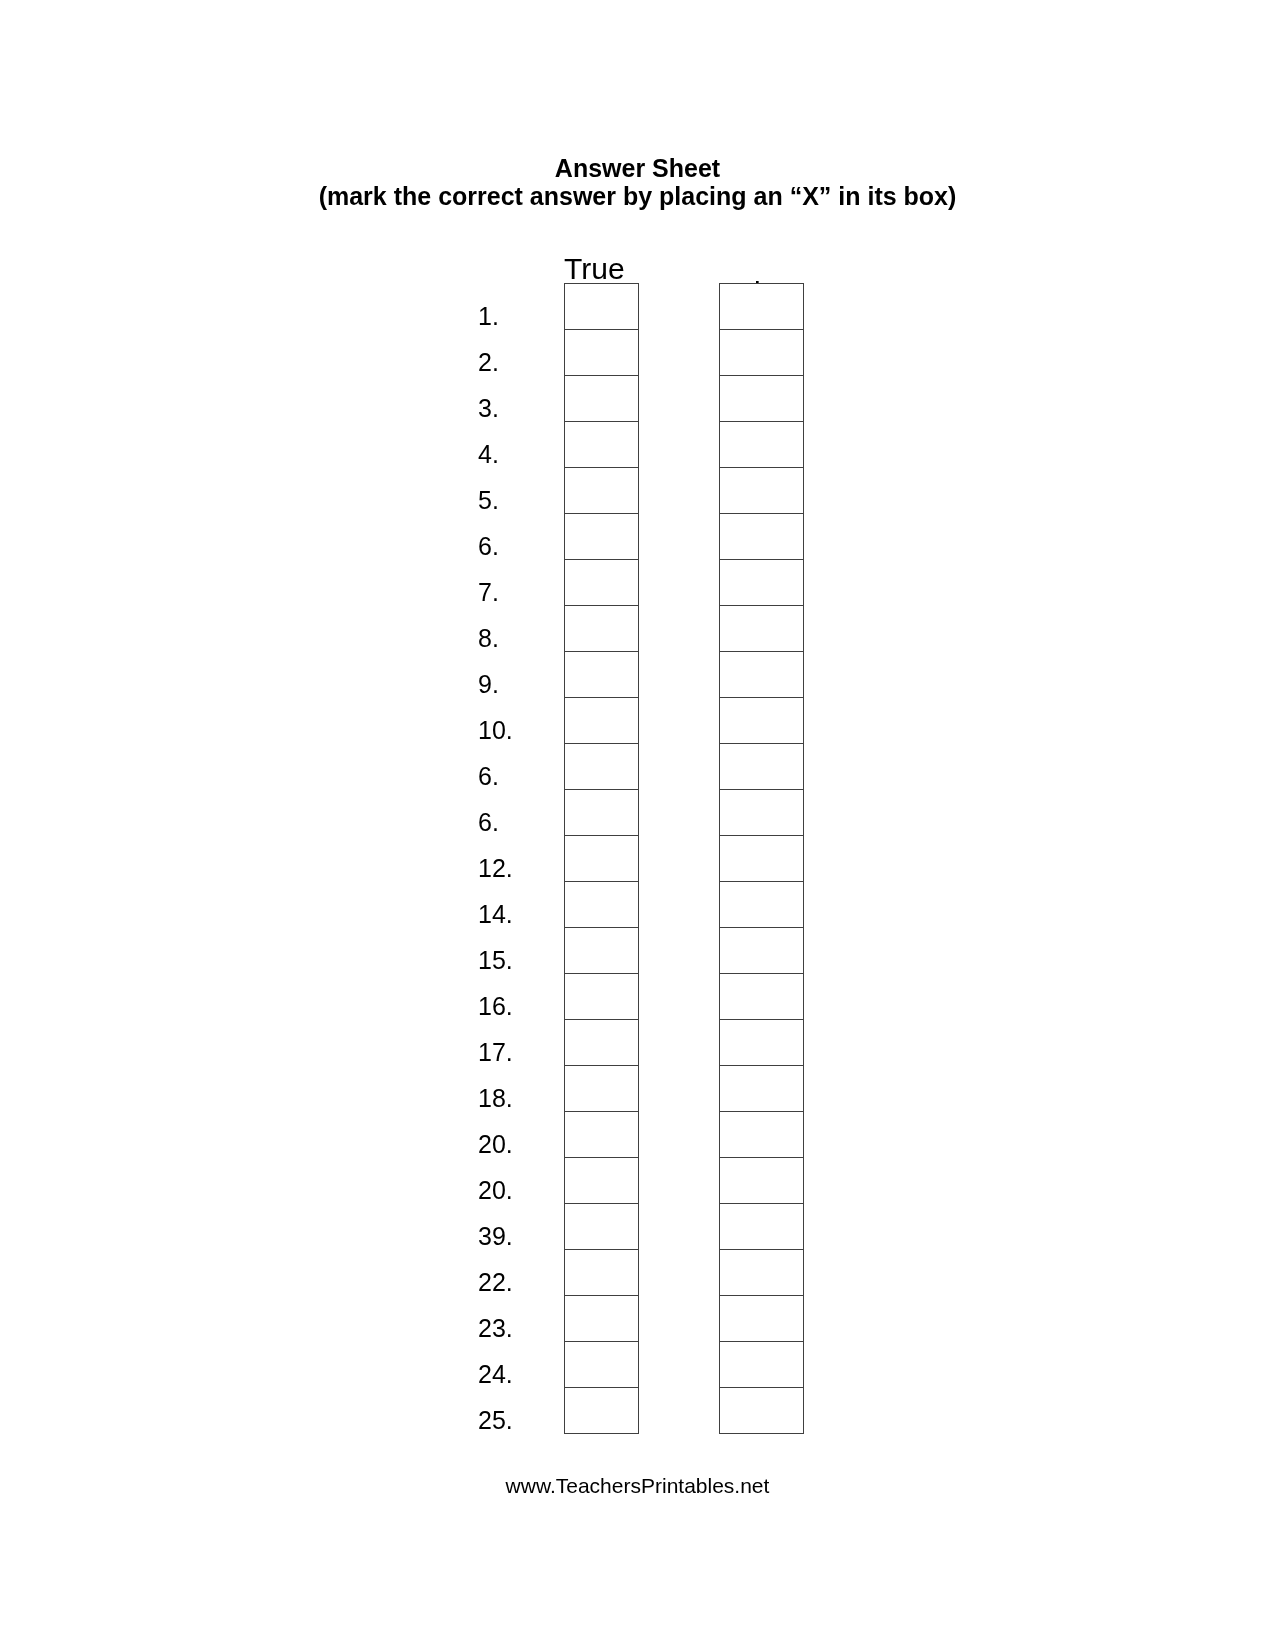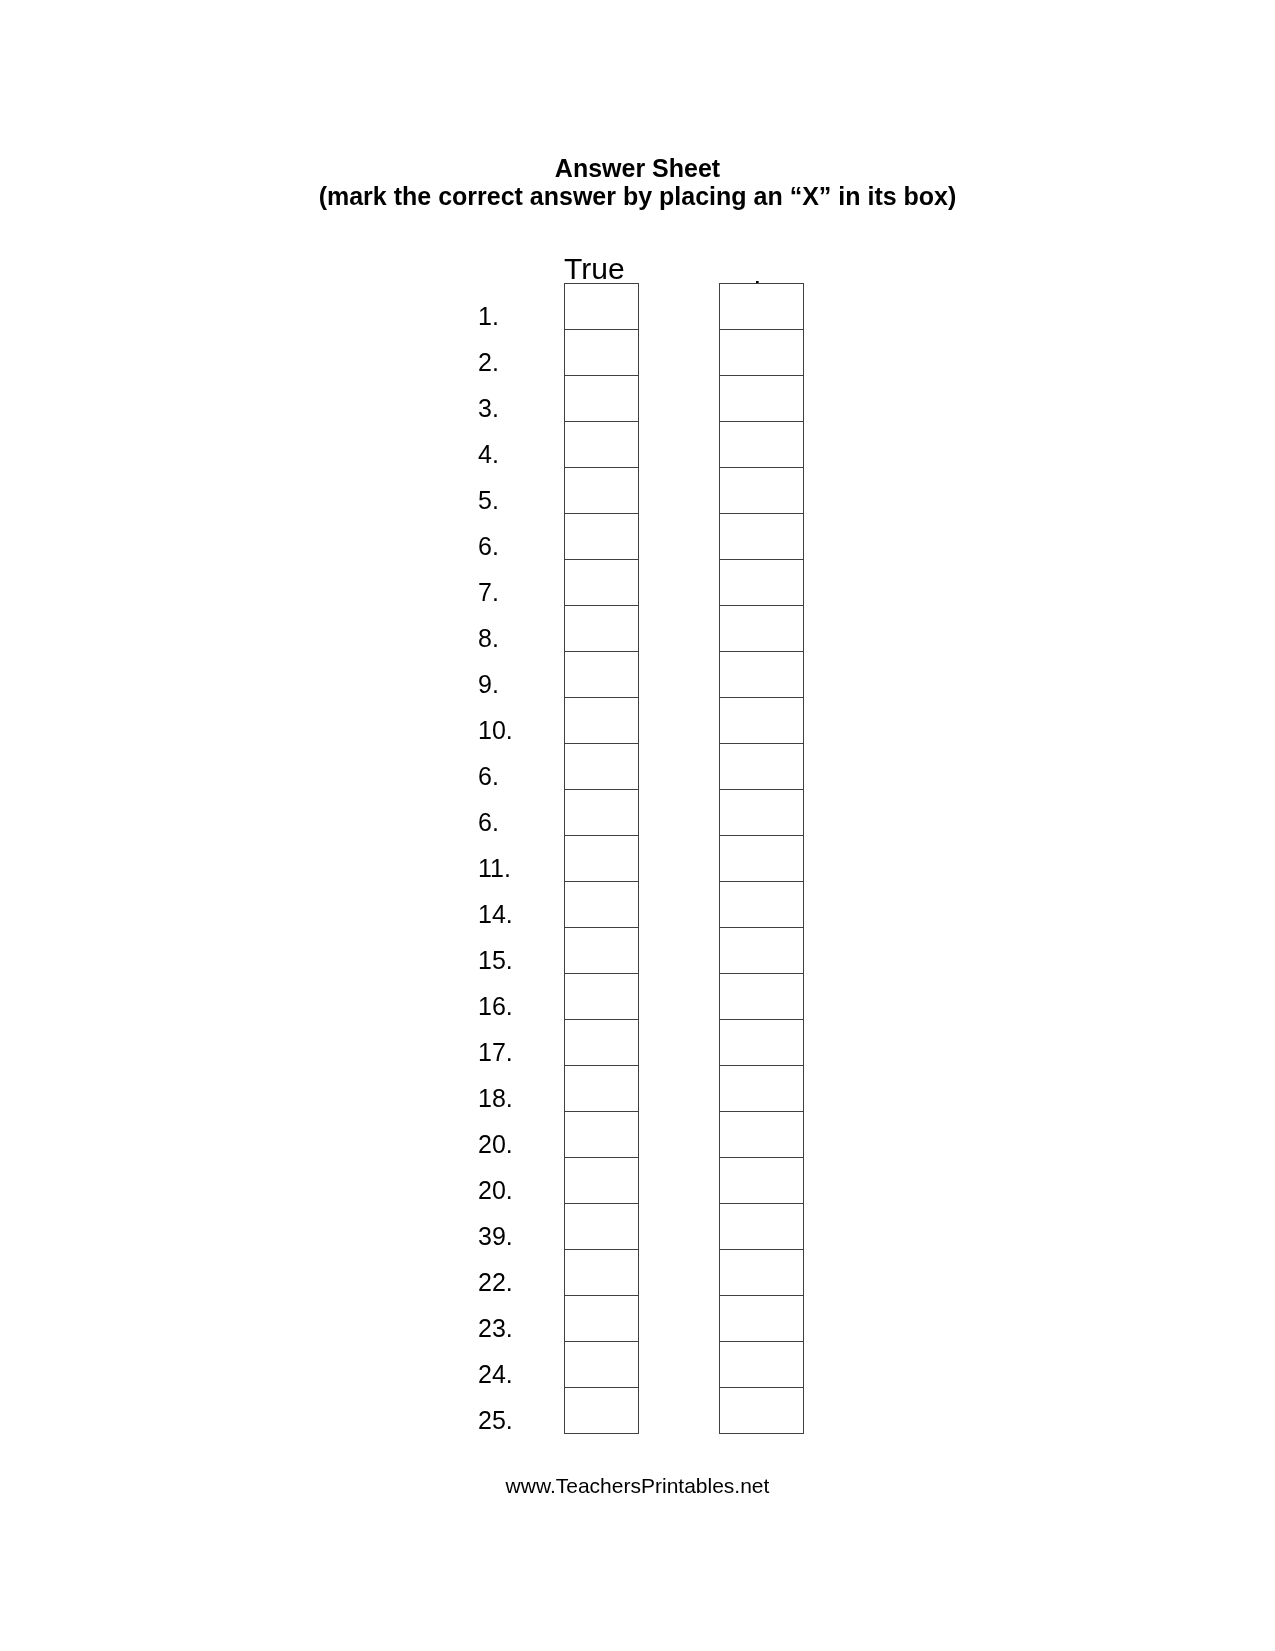--- a/index.html
+++ b/index.html
@@ -130,21 +130,21 @@
       <div class="num-row">
         <span class="num">10.</span>
       </div>
       <div class="num-row">
         <span class="num">6.</span>
       </div>
       <div class="num-row">
         <span class="num">6.</span>
       </div>
       <div class="num-row">
-        <span class="num">11.</span>
+        <span class="num">12.</span>
       </div>
       <div class="num-row">
         <span class="num">14.</span>
       </div>
       <div class="num-row">
         <span class="num">15.</span>
       </div>
       <div class="num-row">
         <span class="num">16.</span>
       </div>

